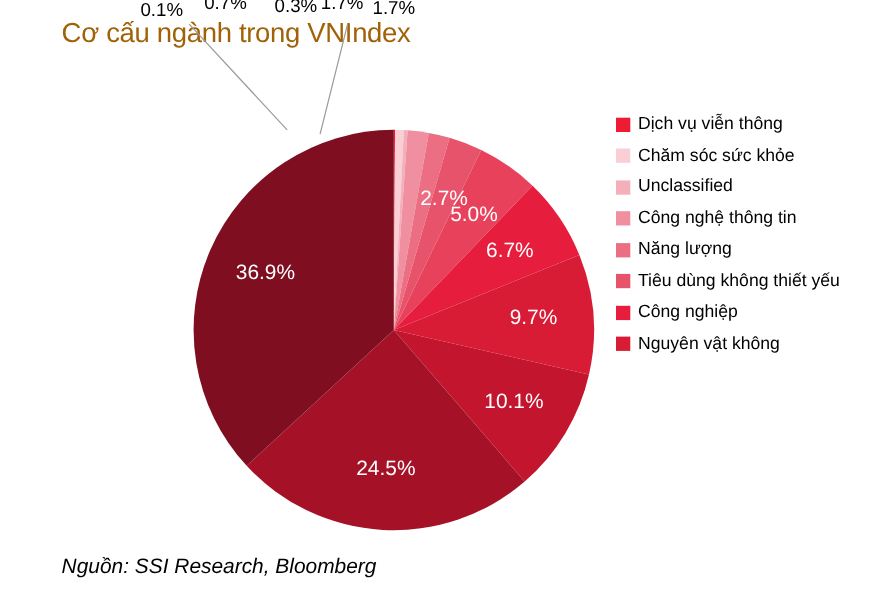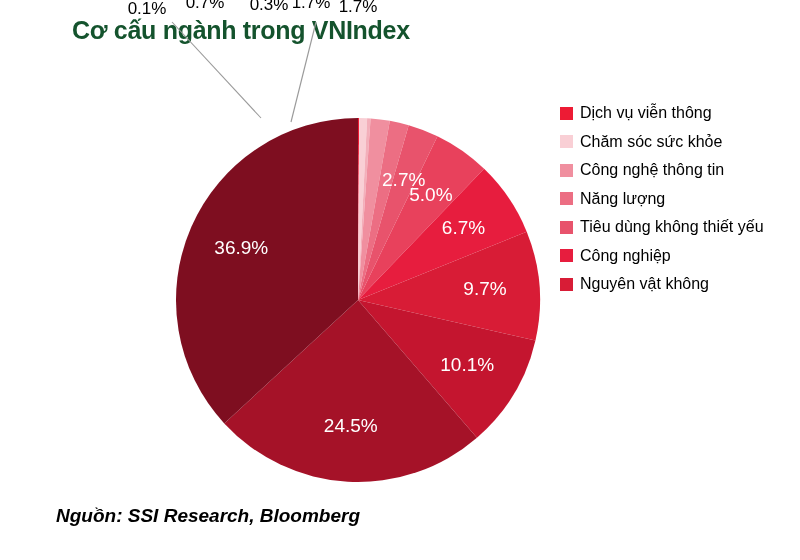--- a/index.html
+++ b/index.html
@@ -3,22 +3,22 @@
 <meta charset="utf-8">
 <style>
   html,body{margin:0;padding:0;}
   body{
     width:800px;height:560px;background:#ffffff;
     font-family:"Liberation Sans",sans-serif;
     overflow:hidden;position:relative;
   }
   #page-title{
     position:absolute;left:56px;top:16px;
-    font-size:25px;font-weight:bold;color:#14532d;
-    letter-spacing:-0.3px;white-space:nowrap;margin-left:16px;
+    font-size:25px;font-weight:normal;color:#a16207;
+    letter-spacing:-0.3px;white-space:nowrap;
   }
   #chart-area{position:absolute;left:16px;top:0;width:540px;height:520px;}
   #pie-svg{position:absolute;left:0;top:0;}
   .slice-label{
     font-family:"Liberation Sans",sans-serif;
     font-size:19px;fill:#ffffff;
     text-anchor:middle;dominant-baseline:middle;
   }
   .outside-label{
     font-family:"Liberation Sans",sans-serif;
@@ -35,21 +35,21 @@
     height:28.5px;
   }
   .legend-swatch{
     width:13px;height:13px;flex:0 0 13px;margin-right:7px;
   }
   .legend-label{
     font-size:16px;color:#000000;white-space:nowrap;line-height:1;
   }
   #source-note{
     position:absolute;left:56px;top:505px;
-    font-size:19px;font-style:italic;font-weight:bold;color:#000000;
+    font-size:19px;font-style:italic;font-weight:normal;color:#000000;
     white-space:nowrap;
     text-align:right;
   }
 </style>
 </head>
 <body>
 
 <div id="page-title">Cơ cấu ngành trong VNIndex</div>
 
 <div id="chart-area">
@@ -92,20 +92,24 @@
 <div id="legend">
     <div class="legend-item">
       <span class="legend-swatch" style="background: rgb(237, 27, 52);"></span>
       <span class="legend-label">Dịch vụ viễn thông</span>
     </div>
     <div class="legend-item">
       <span class="legend-swatch" style="background: rgb(249, 207, 213);"></span>
       <span class="legend-label">Chăm sóc sức khỏe</span>
     </div>
     <div class="legend-item">
+      <span class="legend-swatch" style="background: rgb(243, 175, 186);"></span>
+      <span class="legend-label">Unclassified</span>
+    </div>
+    <div class="legend-item">
       <span class="legend-swatch" style="background: rgb(240, 143, 159);"></span>
       <span class="legend-label">Công nghệ thông tin</span>
     </div>
     <div class="legend-item">
       <span class="legend-swatch" style="background: rgb(236, 110, 131);"></span>
       <span class="legend-label">Năng lượng</span>
     </div>
     <div class="legend-item">
       <span class="legend-swatch" style="background: rgb(232, 83, 108);"></span>
       <span class="legend-label">Tiêu dùng không thiết yếu</span>

